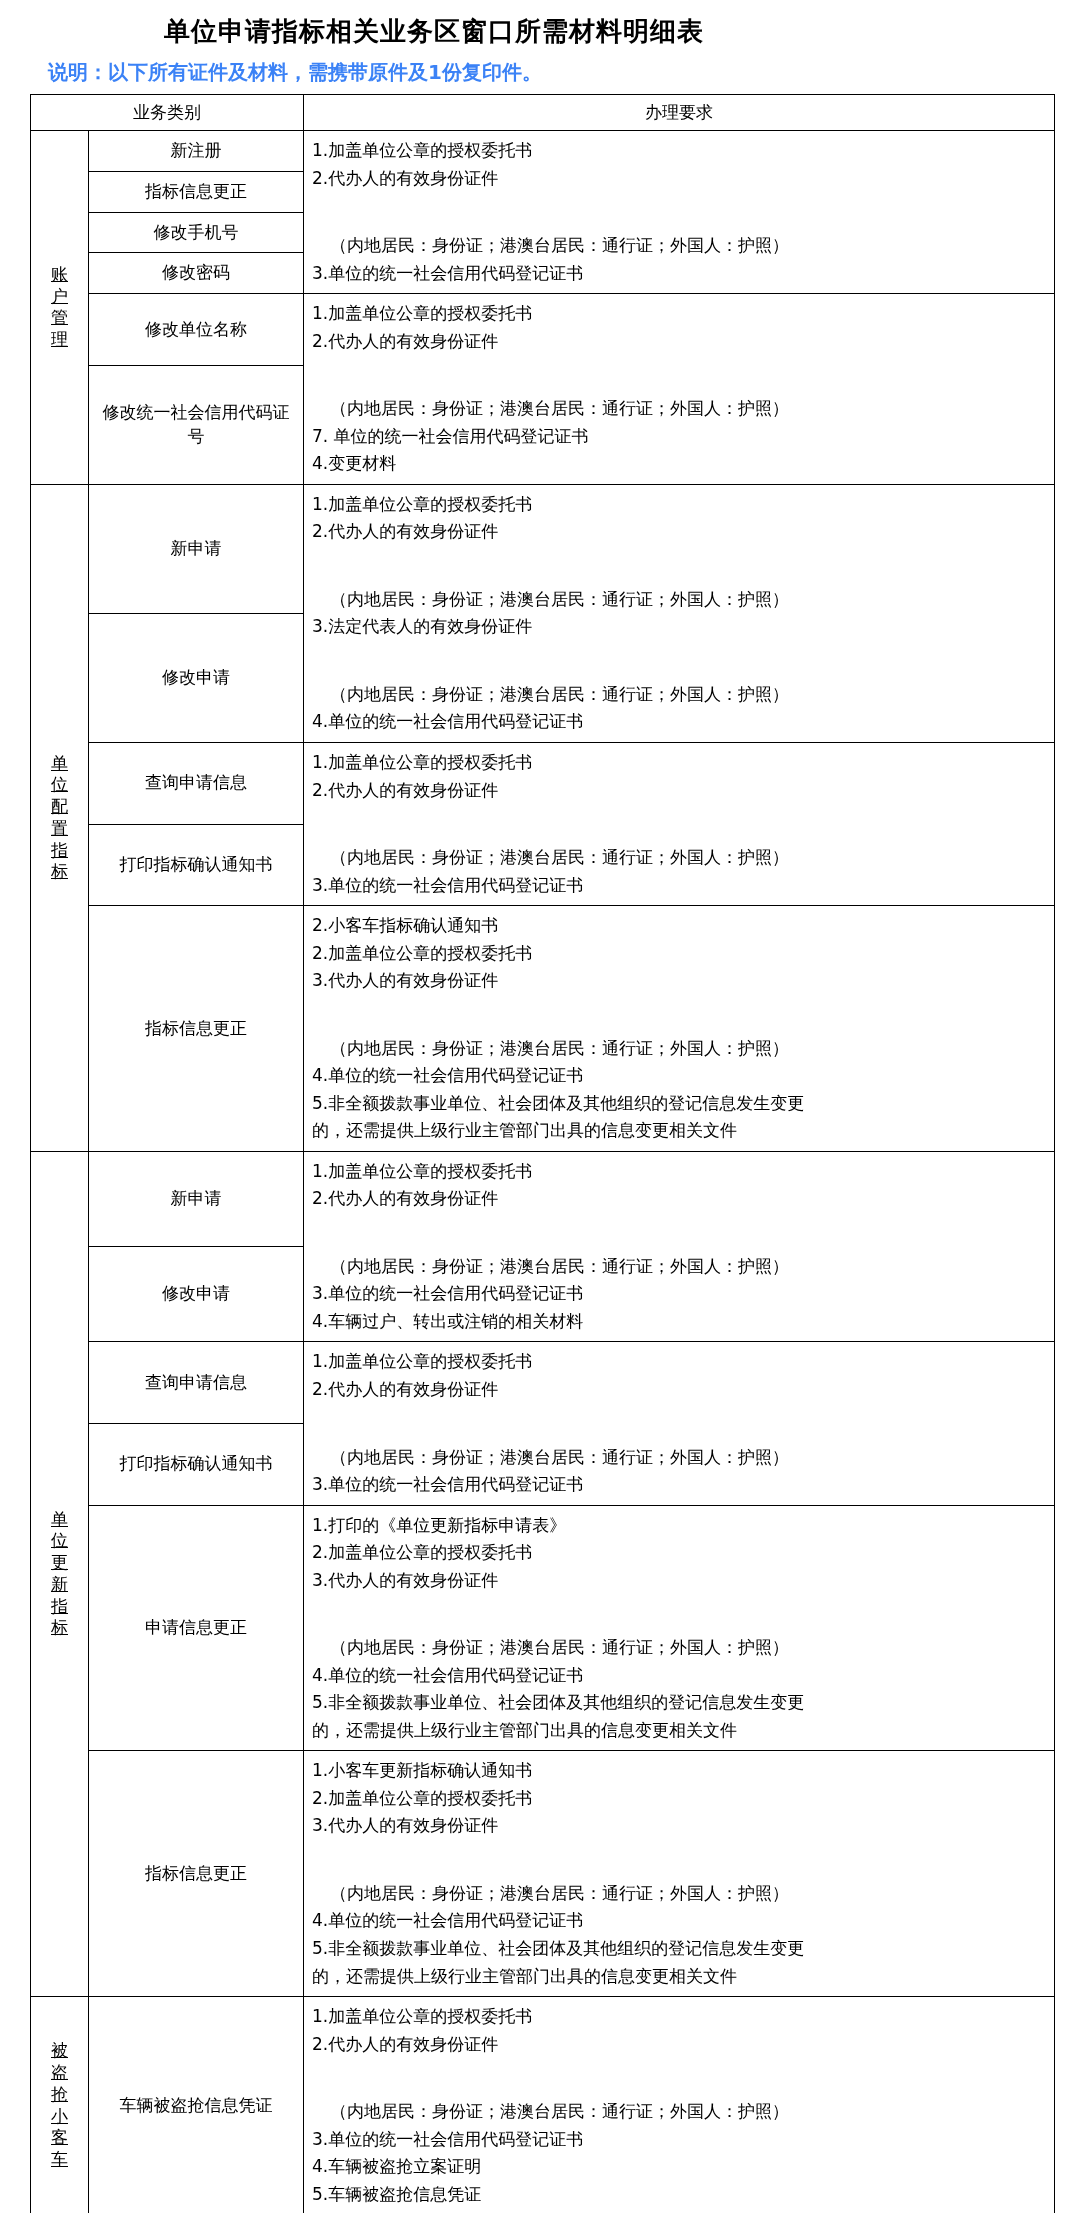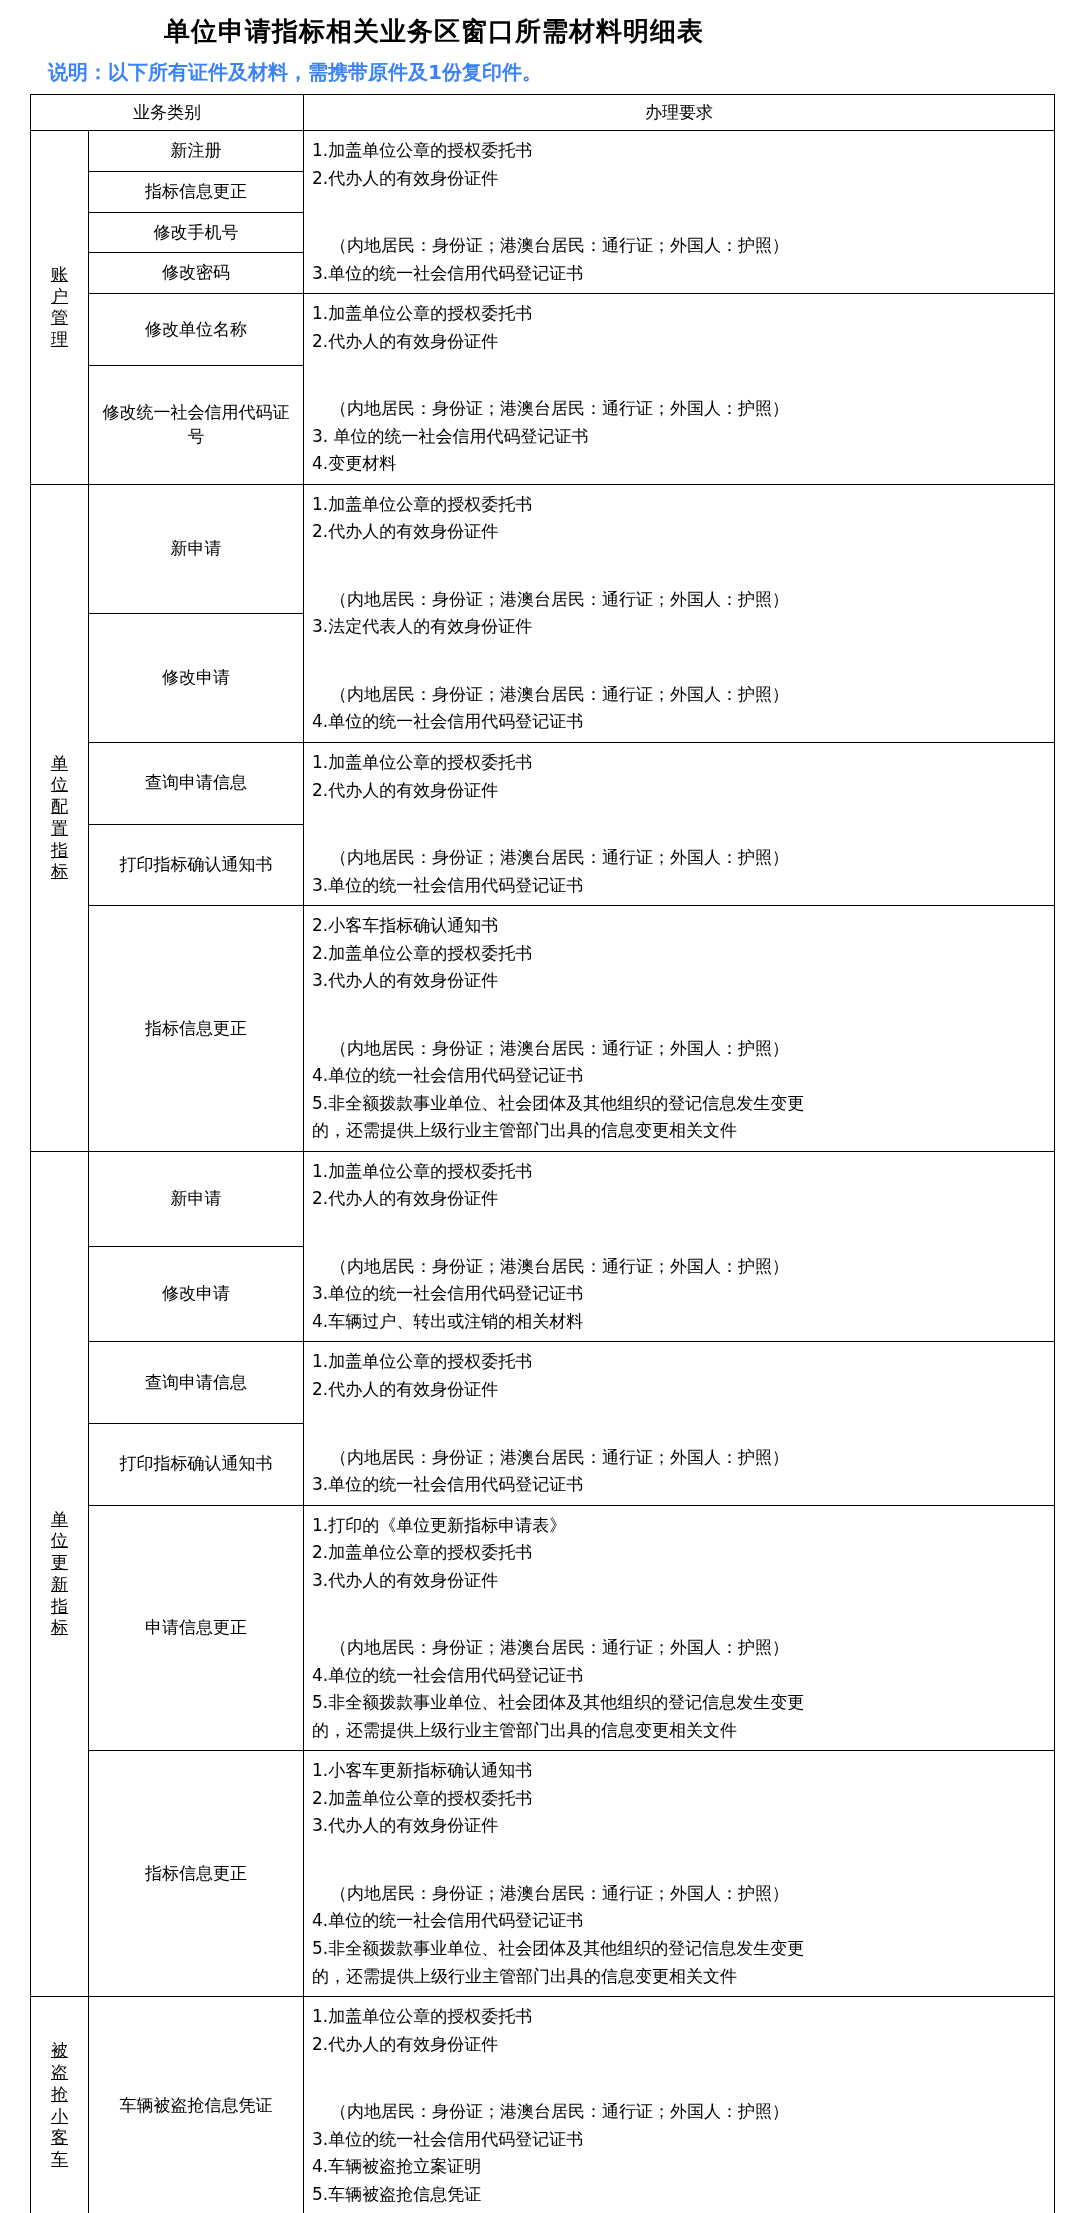--- a/index.html
+++ b/index.html
@@ -129,21 +129,21 @@
         </tr>
         <tr>
           <td class="sub">修改密码</td>
         </tr>
         <tr>
           <td class="sub">修改单位名称</td>
           <td class="req" rowspan="2">
             <span class="ln">1.加盖单位公章的授权委托书</span>
             <span class="ln">2.代办人的有效身份证件</span>
             <span class="ln indent">（内地居民：身份证；港澳台居民：通行证；外国人：护照）</span>
-            <span class="ln">3. 单位的统一社会信用代码登记证书</span>
+            <span class="ln">7. 单位的统一社会信用代码登记证书</span>
             <span class="ln">4.变更材料</span>
           </td>
         </tr>
         <tr>
           <td class="sub">修改统一社会信用代码证号</td>
         </tr>
         <tr>
           <td class="group" rowspan="5">
             <span class="v">单位配置指标</span>
           </td>

